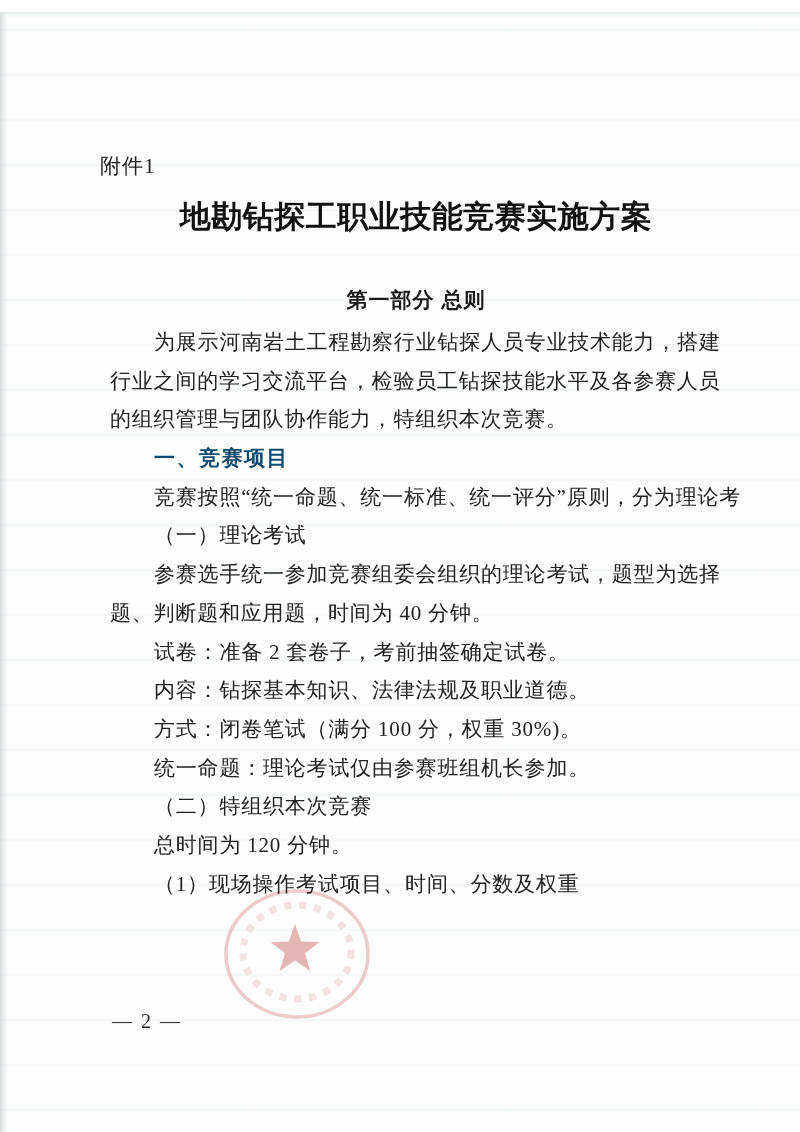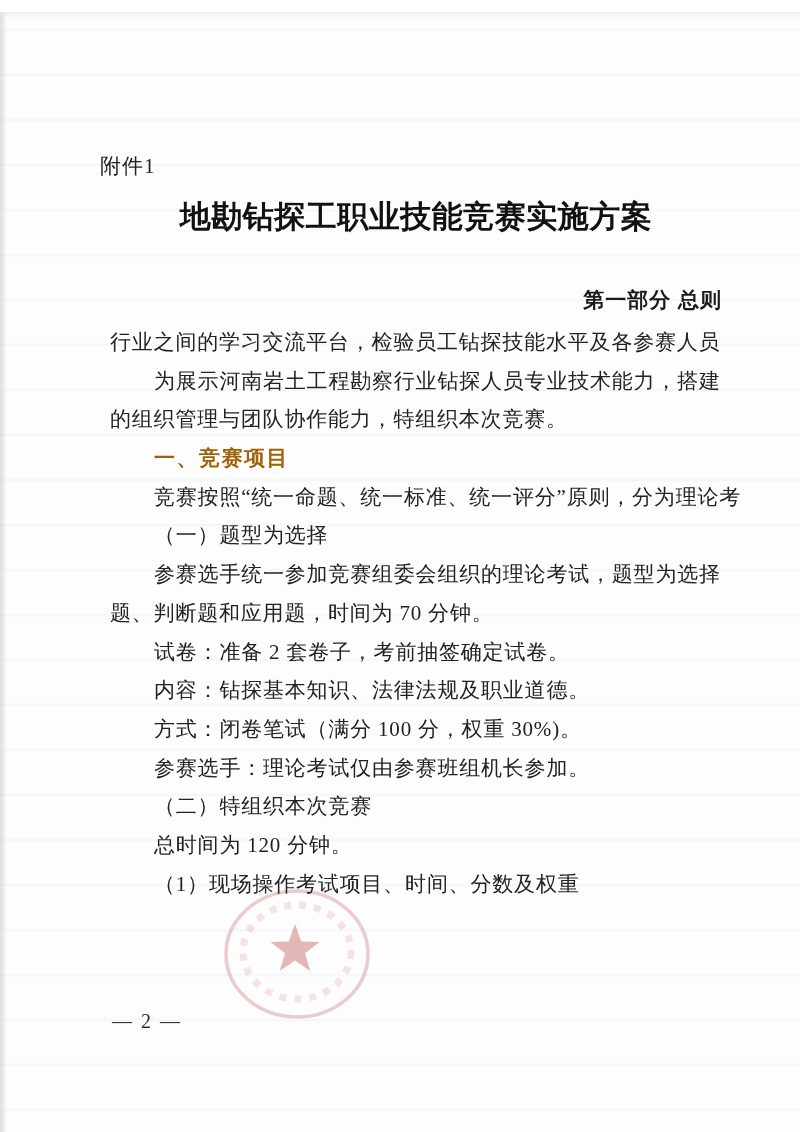--- a/index.html
+++ b/index.html
@@ -73,21 +73,21 @@
     letter-spacing: 0.5px;
     color: #111;
     font-family: "Liberation Serif", serif;
   }
 
   .part-heading {
     position: absolute;
     left: 110px;
     width: 612px;
     top: 274px;
-    text-align: right;
+    text-align: center;
     font-size: 21px;
     font-weight: bold;
     letter-spacing: 1px;
     color: #1a1a1a;
     font-family: "Liberation Sans", sans-serif;
   }
 
   .body-text {
     position: absolute;
     left: 110px;
@@ -101,21 +101,21 @@
     font-size: 21px;
     letter-spacing: 0.8px;
     white-space: nowrap;
     color: #222;
   }
   .line.indent { padding-left: 44px; }
   .line.h-sans {
     font-family: "Liberation Sans", sans-serif;
     font-weight: bold;
     letter-spacing: 1.5px;
-    color: #a16207;
+    color: #0c4a6e;
   }
 
   .stamp {
     position: absolute;
     left: 221px;
     top: 876px;
     z-index: 1;
   }
 
   .page-number {
@@ -144,32 +144,32 @@
     <path d="M74,36 L80.2,53.5 L98.7,54 L84,65.2 L89.3,83 L74,72.5 L58.7,83 L64,65.2 L49.3,54 L67.8,53.5 Z" fill="rgba(200,106,106,0.48)"></path>
   </svg>
 
   <div class="attachment">附件1</div>
 
   <div class="title">地勘钻探工职业技能竞赛实施方案</div>
 
   <div class="part-heading">第一部分  总则</div>
 
   <div class="body-text">
+    <div class="line indent">为展示河南岩土工程勘察行业钻探人员专业技术能力，搭建</div>
     <div class="line">行业之间的学习交流平台，检验员工钻探技能水平及各参赛人员</div>
-    <div class="line indent">为展示河南岩土工程勘察行业钻探人员专业技术能力，搭建</div>
     <div class="line">的组织管理与团队协作能力，特组织本次竞赛。</div>
     <div class="line indent h-sans">一、竞赛项目</div>
     <div class="line indent">竞赛按照“统一命题、统一标准、统一评分”原则，分为理论考</div>
-    <div class="line indent">（一）题型为选择</div>
+    <div class="line indent">（一）理论考试</div>
     <div class="line indent">参赛选手统一参加竞赛组委会组织的理论考试，题型为选择</div>
-    <div class="line">题、判断题和应用题，时间为 70 分钟。</div>
+    <div class="line">题、判断题和应用题，时间为 40 分钟。</div>
     <div class="line indent">试卷：准备 2 套卷子，考前抽签确定试卷。</div>
     <div class="line indent">内容：钻探基本知识、法律法规及职业道德。</div>
     <div class="line indent">方式：闭卷笔试（满分 100 分，权重 30%)。</div>
-    <div class="line indent">参赛选手：理论考试仅由参赛班组机长参加。</div>
+    <div class="line indent">统一命题：理论考试仅由参赛班组机长参加。</div>
     <div class="line indent">（二）特组织本次竞赛</div>
     <div class="line indent">总时间为 120 分钟。</div>
     <div class="line indent">（1）现场操作考试项目、时间、分数及权重</div>
   </div>
 
   <div class="page-number">— 2 —</div>
 
 </div>
 
 </body></html>

